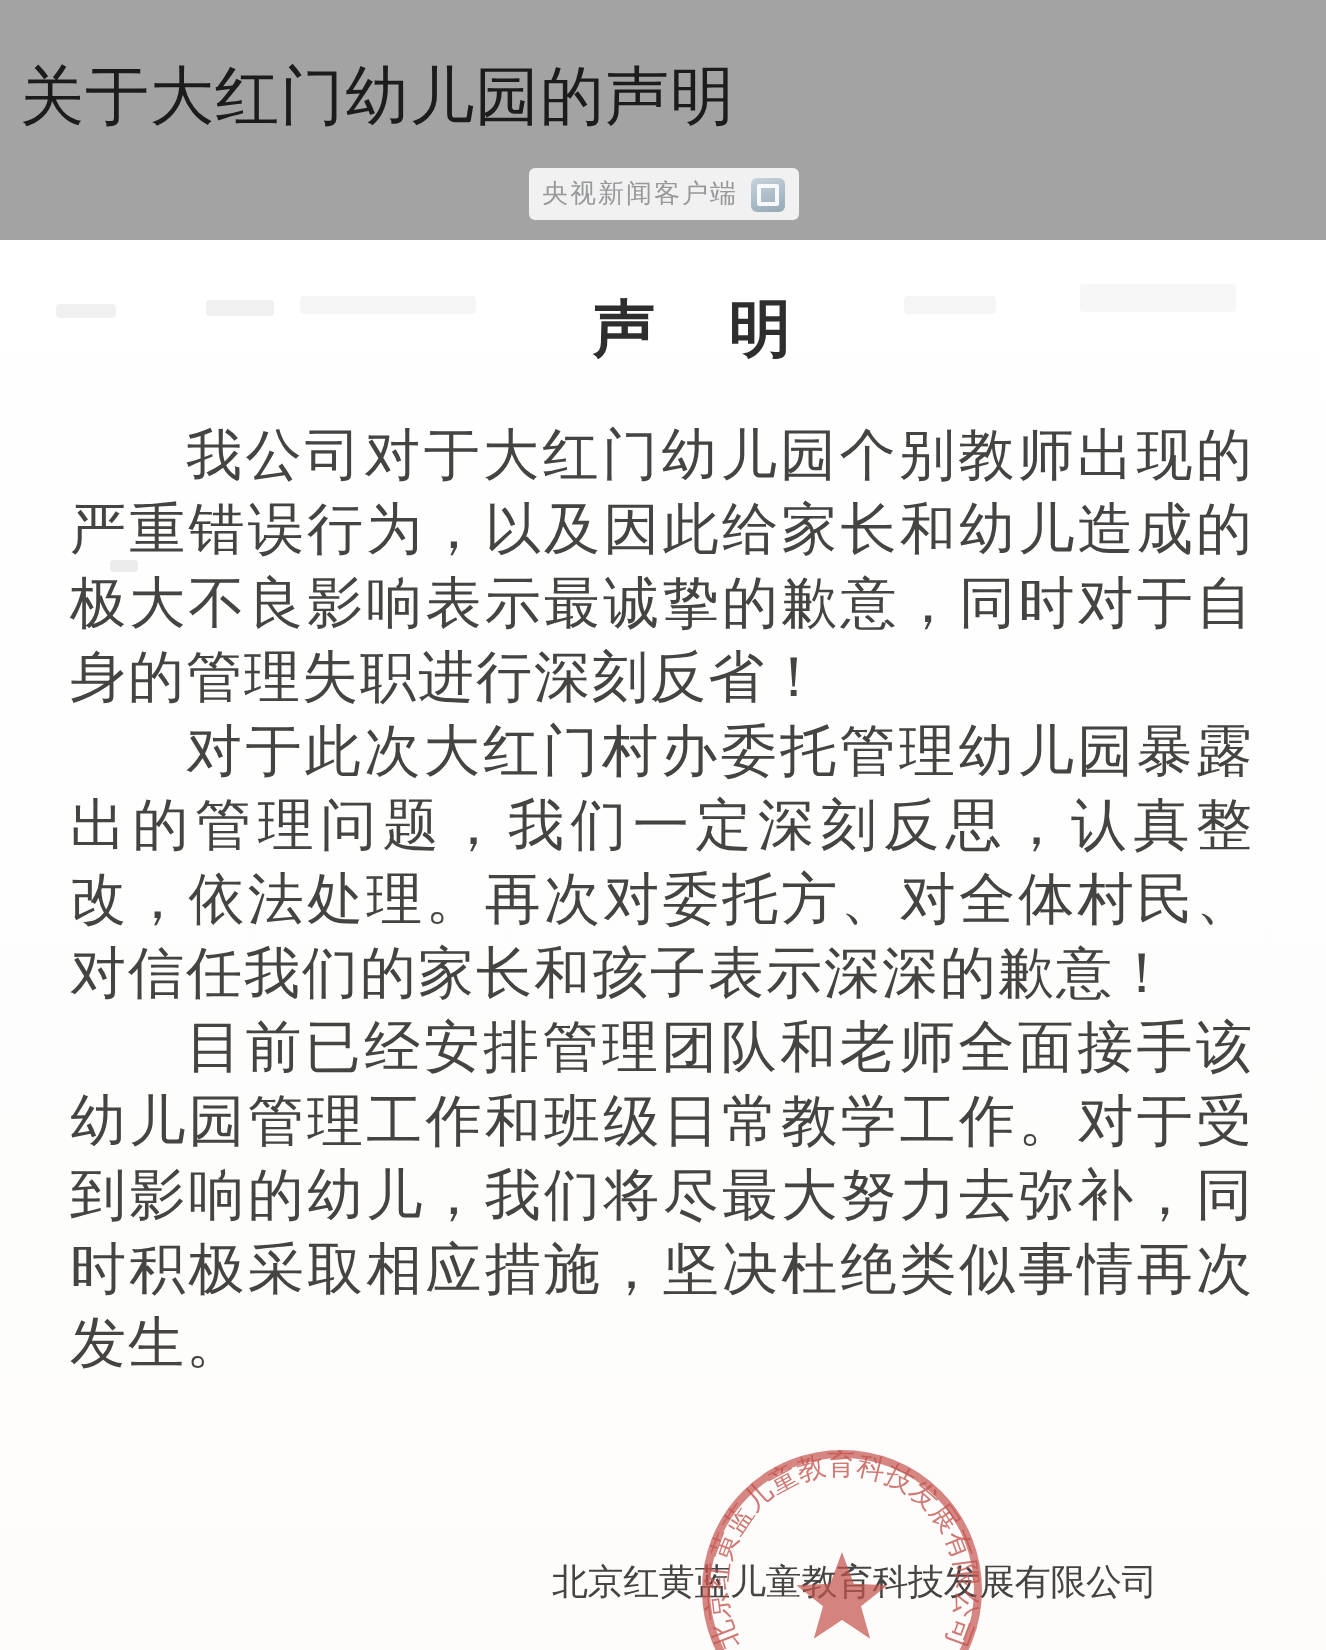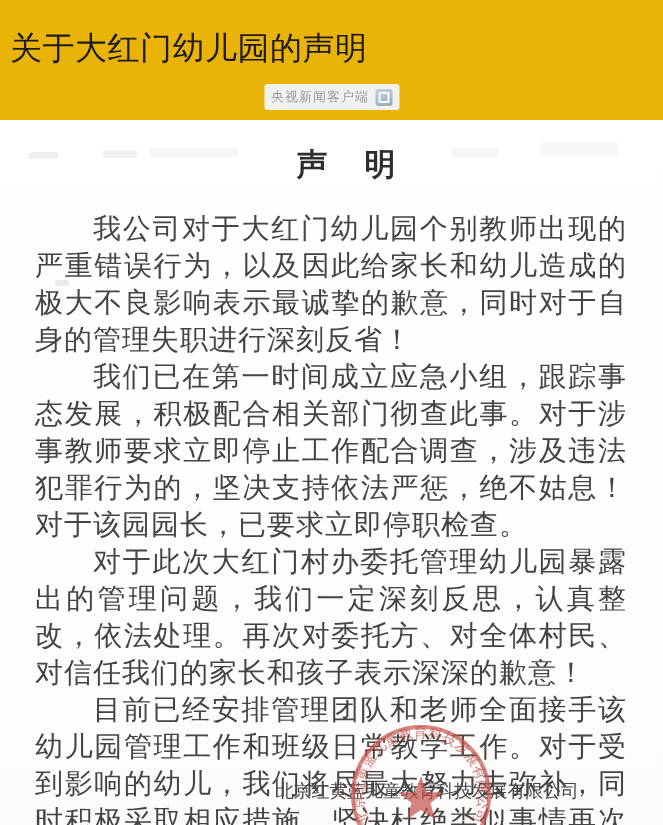--- a/index.html
+++ b/index.html
@@ -7,21 +7,21 @@
     width: 663px; height: 825px;
     background: #ffffff;
     font-family: "Liberation Sans", sans-serif;
     position: relative;
     overflow: hidden;
   }
   .screen {
     position: absolute; inset: 0;
     width: 663px; height: 825px;
     overflow: hidden;
-    background: #eab308;
+    background: #a3a3a3;
   }
   
   .page-title {
     position: absolute;
     left: 10px; top: 6px;
     font-size: 32px;
     font-weight: 400;
     color: #1c1c1c;
     letter-spacing: 0.5px;
     white-space: nowrap;
@@ -138,21 +138,20 @@
     <div class="artifact a2"></div>
     <div class="artifact a3"></div>
     <div class="artifact a4"></div>
     <div class="artifact a5"></div>
     <div class="artifact a6"></div>
 
     <div class="doc-heading">声　明</div>
 
     <div class="doc-body">
       <p>我公司对于大红门幼儿园个别教师出现的严重错误行为，以及因此给家长和幼儿造成的极大不良影响表示最诚挚的歉意，同时对于自身的管理失职进行深刻反省！</p>
-      <p>我们已在第一时间成立应急小组，跟踪事态发展，积极配合相关部门彻查此事。对于涉事教师要求立即停止工作配合调查，涉及违法犯罪行为的，坚决支持依法严惩，绝不姑息！对于该园园长，已要求立即停职检查。</p>
       <p>对于此次大红门村办委托管理幼儿园暴露出的管理问题，我们一定深刻反思，认真整改，依法处理。再次对委托方、对全体村民、对信任我们的家长和孩子表示深深的歉意！</p>
       <p>目前已经安排管理团队和老师全面接手该幼儿园管理工作和班级日常教学工作。对于受到影响的幼儿，我们将尽最大努力去弥补，同时积极采取相应措施，坚决杜绝类似事情再次发生。</p>
     </div>
 
     <div class="signature">北京红黄蓝儿童教育科技发展有限公司</div>
 
     <svg class="seal" viewBox="0 0 146 146">
       <circle cx="73" cy="73" r="68" fill="none" stroke="#c4544e" stroke-width="4" opacity="0.70"></circle>
       <path id="sealArc" d="M 22.8 102 A 58 58 0 1 1 123.2 102" fill="none"></path>
       <text font-size="14" fill="#c4544e" opacity="0.78" font-family="Liberation Serif, serif">

